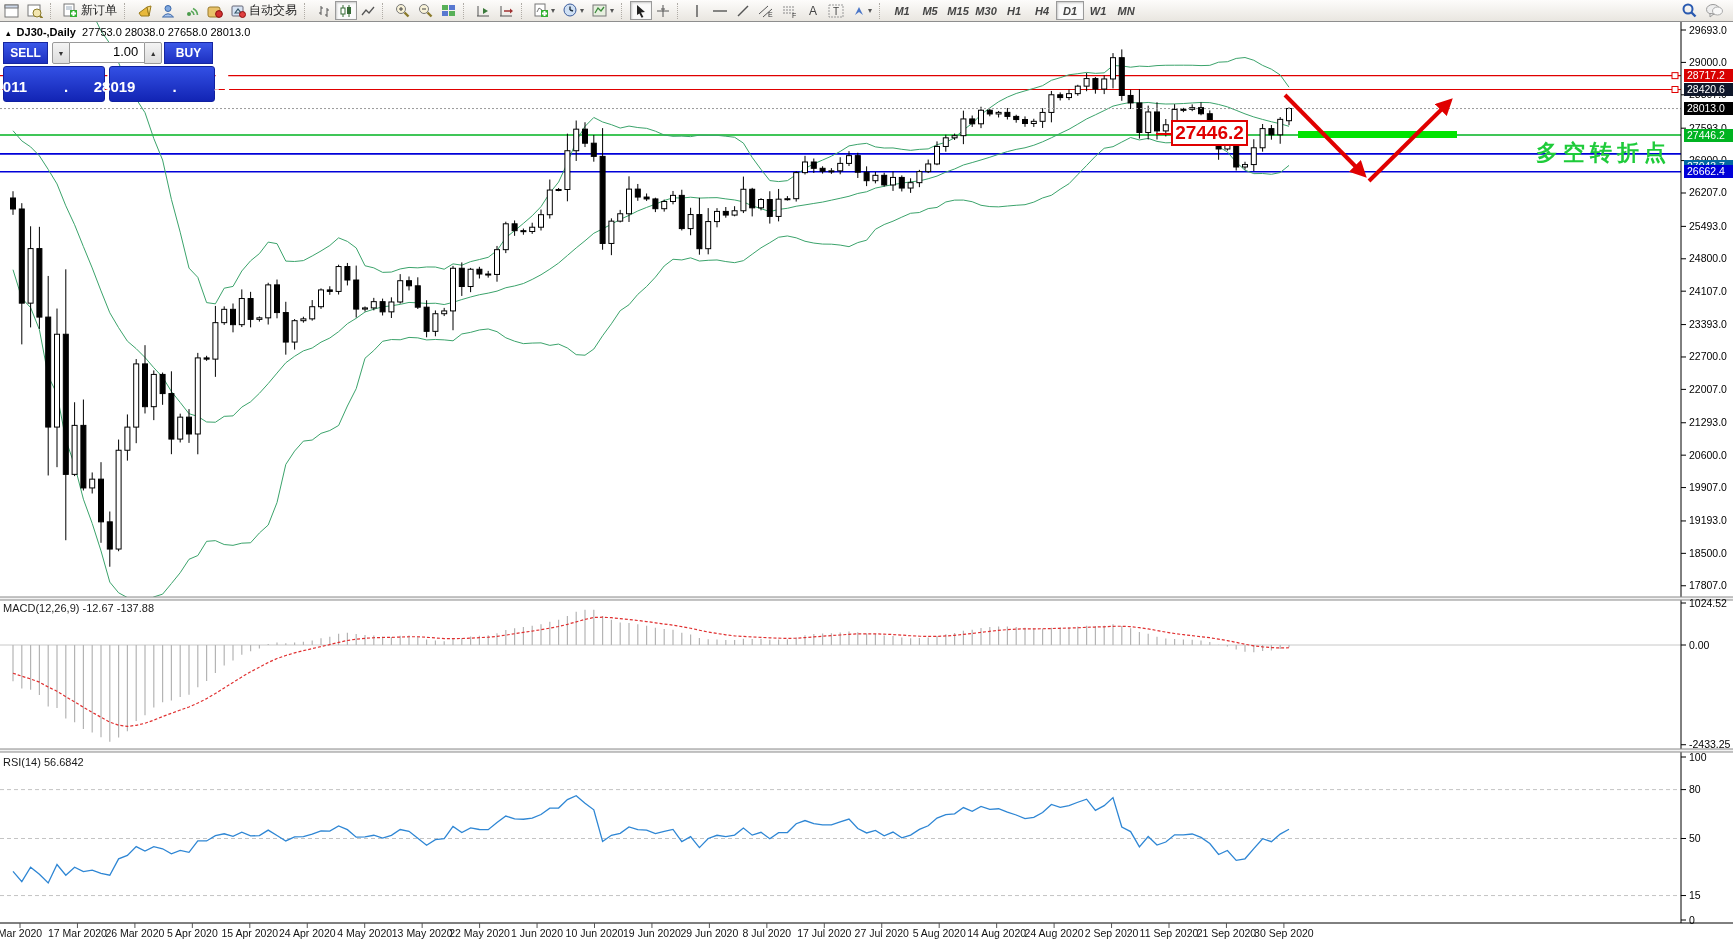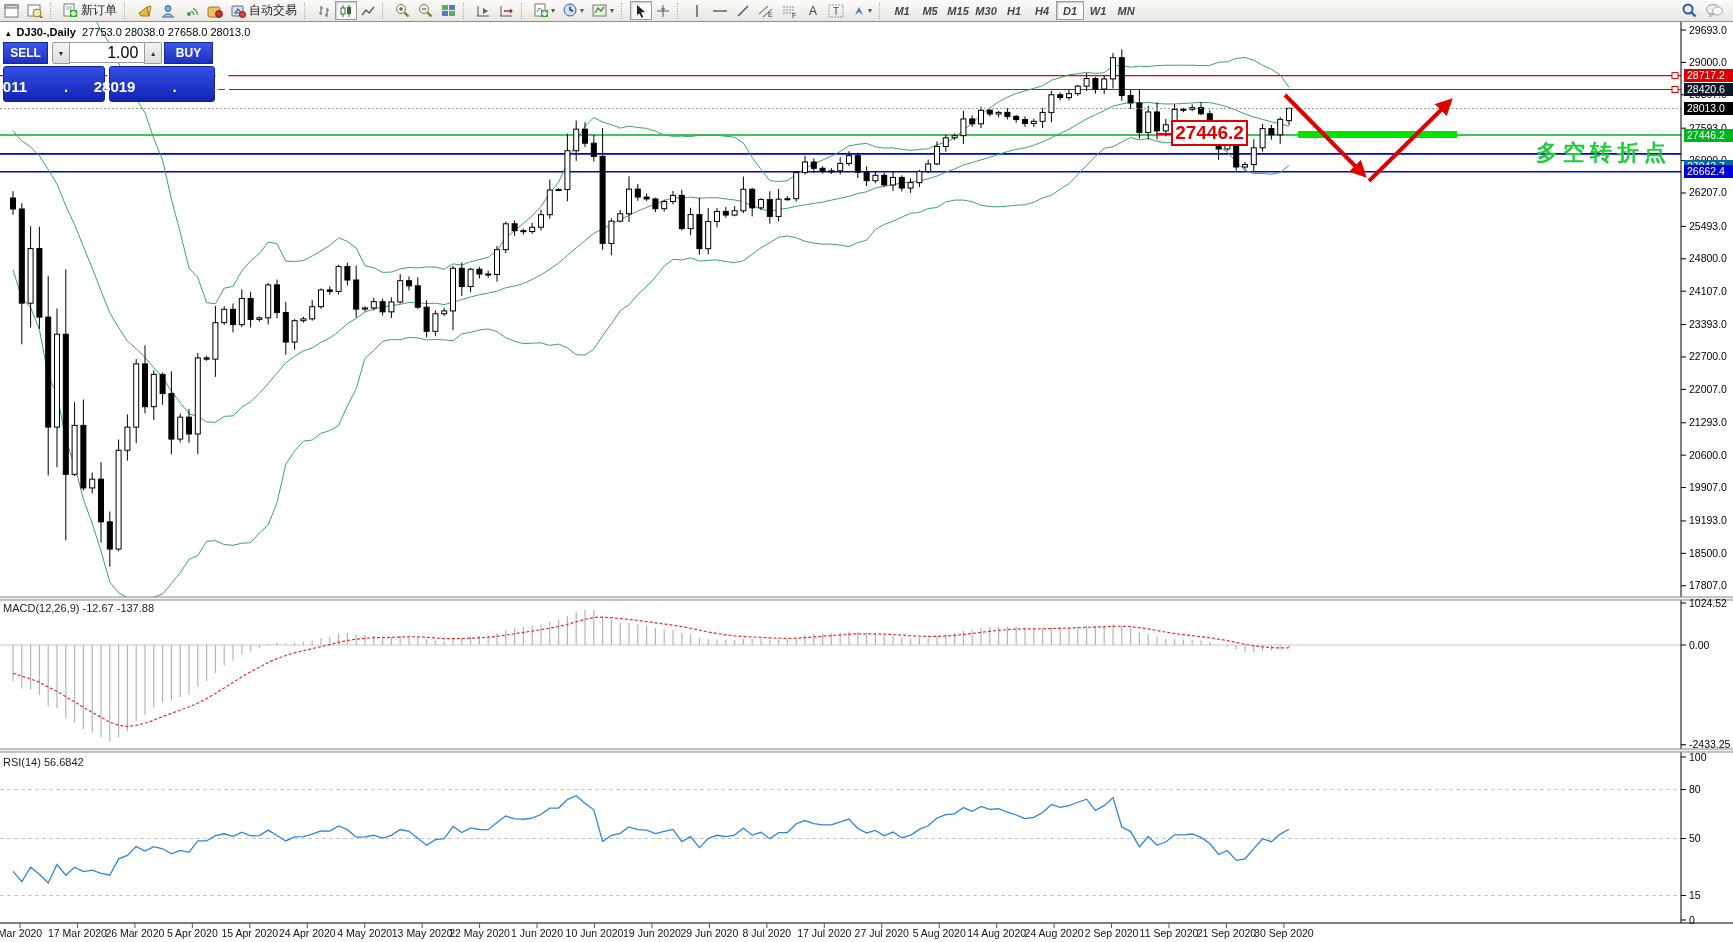--- a/index.html
+++ b/index.html
@@ -32,21 +32,21 @@
   #tp-row1{display:flex;height:22px;}
   .tp-btn{background:linear-gradient(#3b57e8,#1d30c0);color:#fff;font-weight:bold;font-size:12px;
     border:1px solid #1626a0;border-radius:0;display:flex;align-items:center;justify-content:center;}
   #sell-btn{width:44px;}
   #buy-btn{width:48px;margin-left:2px;}
   .spin{width:16px;height:20px;background:linear-gradient(#f4f4f4,#dcdcdc);border:1px solid #9a9a9a;
     font-size:7px;color:#333;display:flex;align-items:center;justify-content:center;}
   #spin-dn{margin-left:4px;border-radius:2px 0 0 2px;}
   #spin-up{border-radius:0 2px 2px 0;}
   #vol-field{width:70px;height:18px;background:#fff;border-top:1px solid #9a9a9a;border-bottom:1px solid #9a9a9a;
-    font-size:16px;color:#000;text-align:right;padding:1px 6px 0 0;}
+    font-size:13px;color:#000;text-align:right;padding:1px 6px 0 0;}
   #tp-row2{display:flex;margin-top:2px;height:36px;}
   .tp-price{background:linear-gradient(#3350e4,#1224b4);border:1px solid #1020a0;border-radius:3px;
     color:#fff;display:flex;align-items:flex-end;justify-content:center;padding-bottom:1px;gap:36px;}
   #sell-price{width:100px;}
   #buy-price{width:104px;margin-left:4px;}
   .pmain{font-size:15px;font-weight:bold;line-height:26px;}
   .pdot{font-size:15px;font-weight:bold;line-height:26px;margin:0 1px;}
   .pbig{font-size:30px;font-weight:bold;line-height:30px;}
   
   .badge{position:absolute;left:1684px;width:46px;height:13px;color:#fff;font-size:10.5px;

